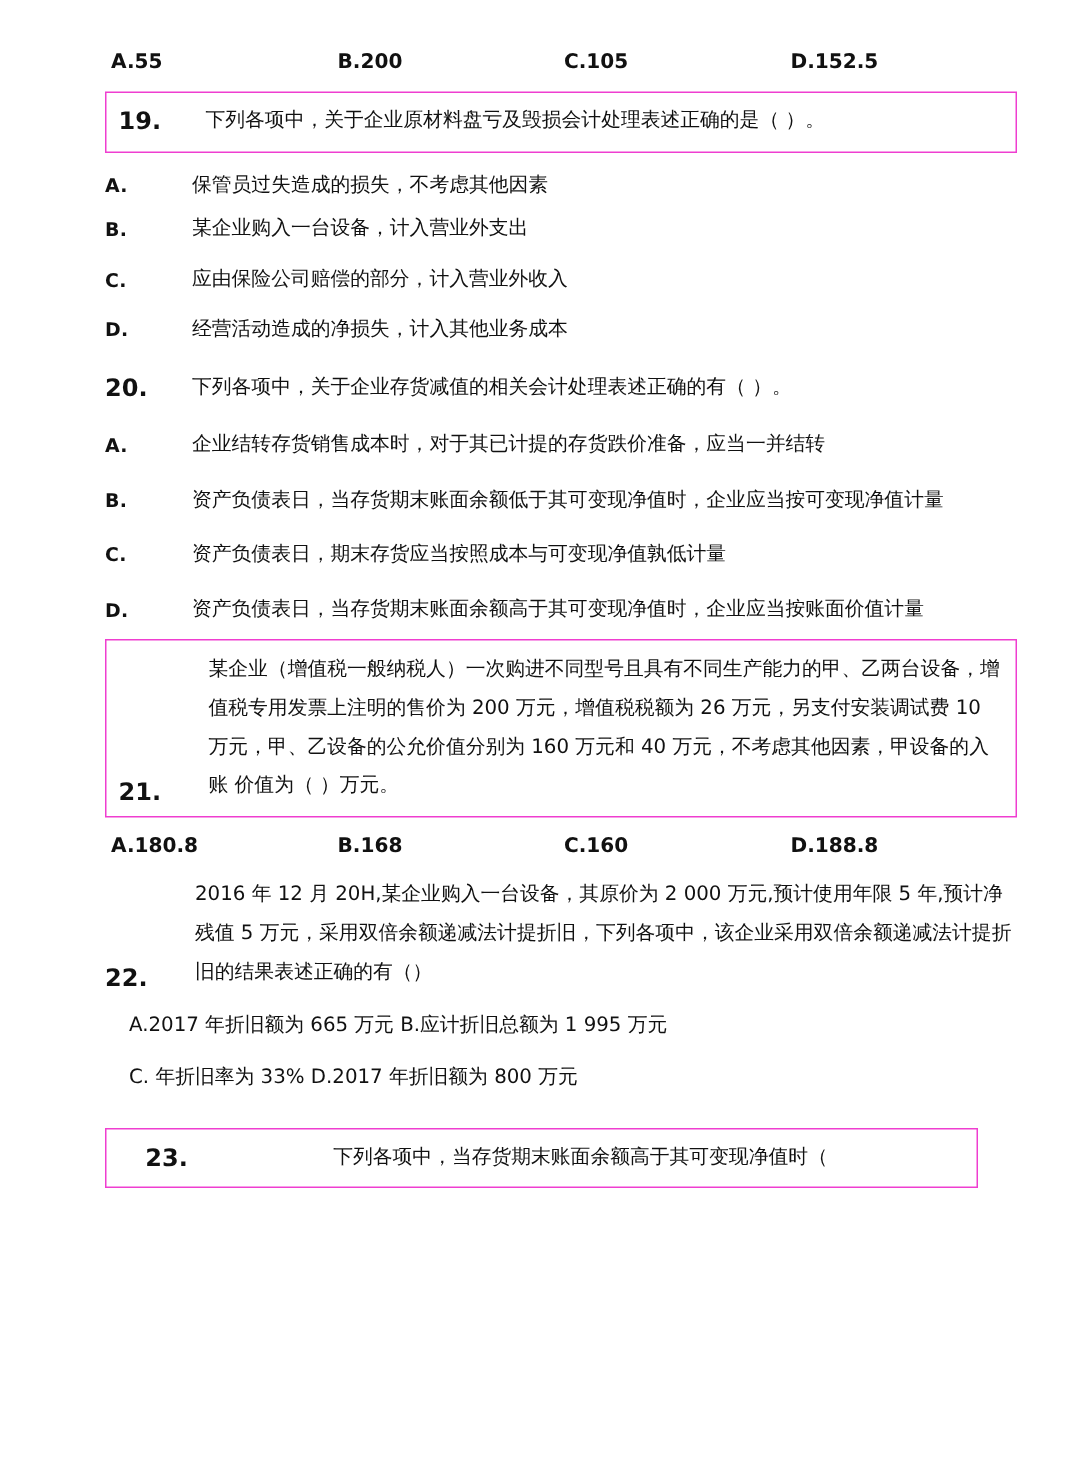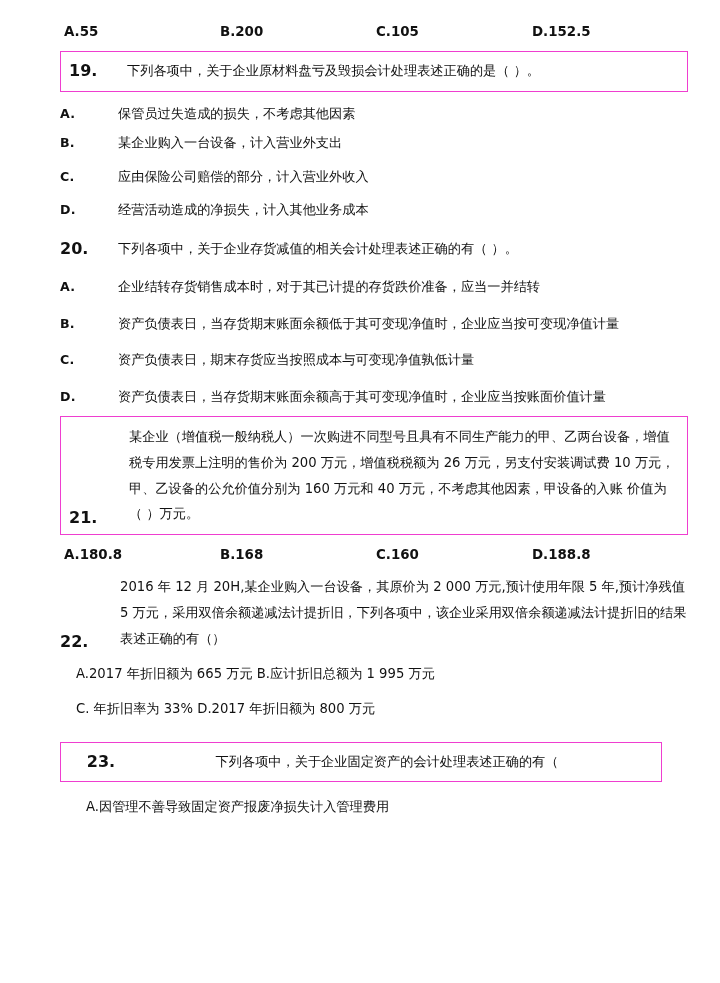--- a/index.html
+++ b/index.html
@@ -12,21 +12,21 @@
     height: 983px;
     font-family: "DejaVu Sans", "Liberation Sans", sans-serif;
     color: #111111;
     position: relative;
     overflow: hidden;
   }
   .page {
     position: relative;
     width: 720px;
     height: 983px;
-    padding: 2px;
+    padding: 12px;
     box-sizing: border-box;
   }
   .content {
     padding: 22px 30px 0 58px;
     box-sizing: border-box;
   }
 
   
   .row {
     display: flex;
@@ -187,20 +187,19 @@
     </div>
 
     <div class="sub-opt">A.2017 年折旧额为 665 万元   B.应计折旧总额为 1 995 万元</div>
     <div class="sub-opt">C. 年折旧率为 33%   D.2017 年折旧额为 800 万元</div>
 
     <div class="gap-sm"></div>
 
     <div class="boxed" style="margin-right:26px;text-align:center;">
       <div class="row">
         <span class="q-num" style="width:44px;padding-left:10px;">23.</span>
-        <span class="q-text">下列各项中，关于企业固定资产的会计处理表述正确的有（</span>
+        <span class="q-text">下列各项中，当存货期末账面余额高于其可变现净值时（</span>
       </div>
     </div>
 
-    <div class="sub-opt" style="padding-left:26px;">A.因管理不善导致固定资产报废净损失计入管理费用</div>
 
   </div>
 </div>
 
 </body></html>

